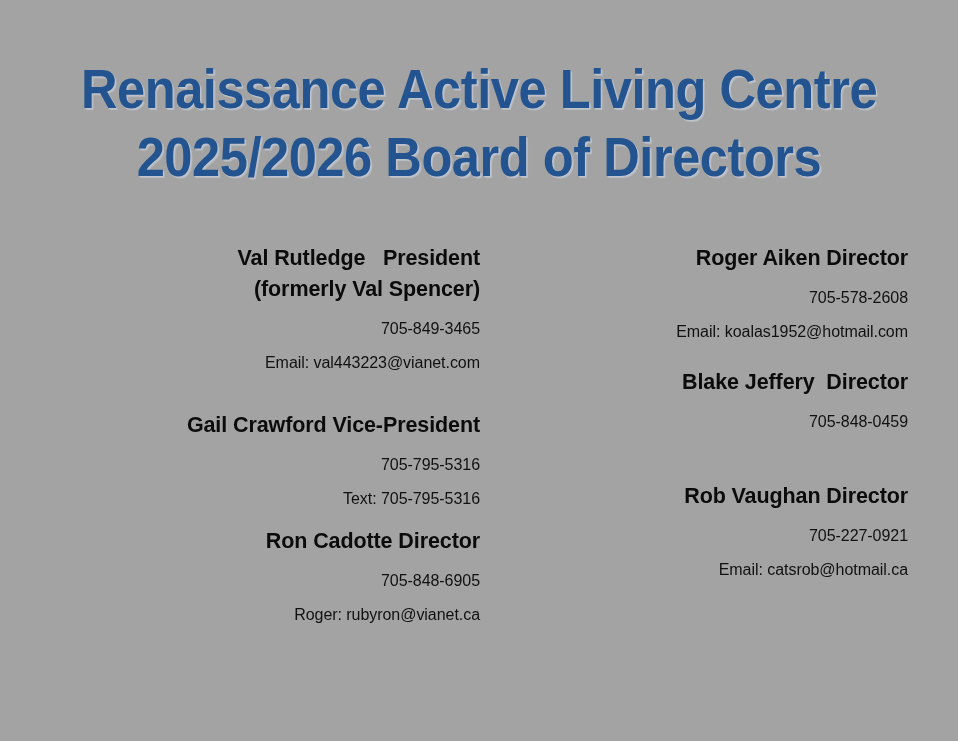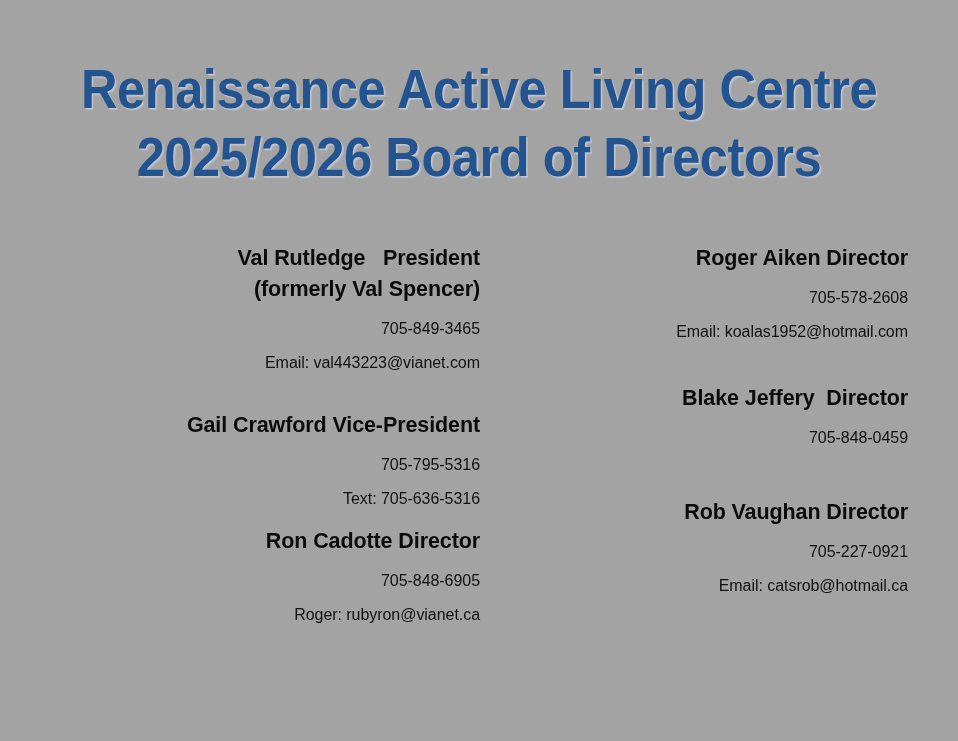--- a/index.html
+++ b/index.html
@@ -94,21 +94,21 @@
     color: #111111;
     letter-spacing: -0.05px;
     margin: 0;
     white-space: pre;
   }
 
   
   .gap-phone   { margin-top: 14px; }
   .gap-email   { margin-top: 12px; }
   .gap-block-l { margin-top: 36px; }
-  .gap-block-r { margin-top: 40px; }
+  .gap-block-r { margin-top: 24px; }
   .gap-block-r-wide { margin-top: 48px; }
   .gap-block-l-tight { margin-top: 16px; }
 </style>
 </head>
 <body style="background: rgb(255, 255, 255);">
 
 <div class="slide">
 
   <div class="title-block">
     <span class="title-line line1" style="color: rgb(36, 84, 143);">Renaissance Active Living Centre</span>
@@ -122,21 +122,21 @@
       <div class="member">
         <p class="member-name">Val Rutledge   President</p>
         <p class="member-name second-line">(formerly Val Spencer)</p>
         <p class="member-detail gap-phone">705-849-3465</p>
         <p class="member-detail gap-email">Email: val443223@vianet.com</p>
       </div>
 
       <div class="member gap-block-l">
         <p class="member-name">Gail Crawford Vice-President</p>
         <p class="member-detail gap-phone">705-795-5316</p>
-        <p class="member-detail gap-email">Text: 705-636-5316</p>
+        <p class="member-detail gap-email">Text: 705-795-5316</p>
       </div>
 
       <div class="member gap-block-l-tight">
         <p class="member-name">Ron Cadotte Director</p>
         <p class="member-detail gap-phone">705-848-6905</p>
         <p class="member-detail gap-email">Roger: rubyron@vianet.ca</p>
       </div>
 
     </div>
 

